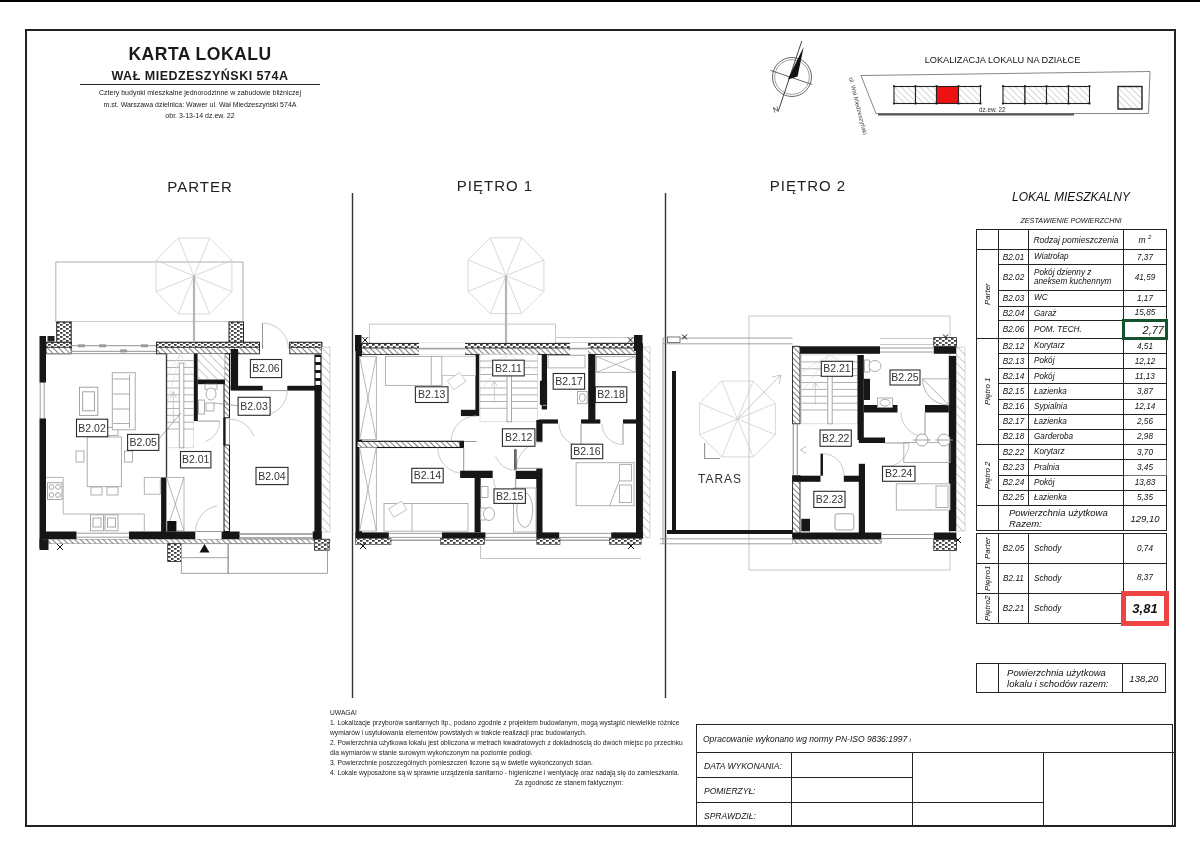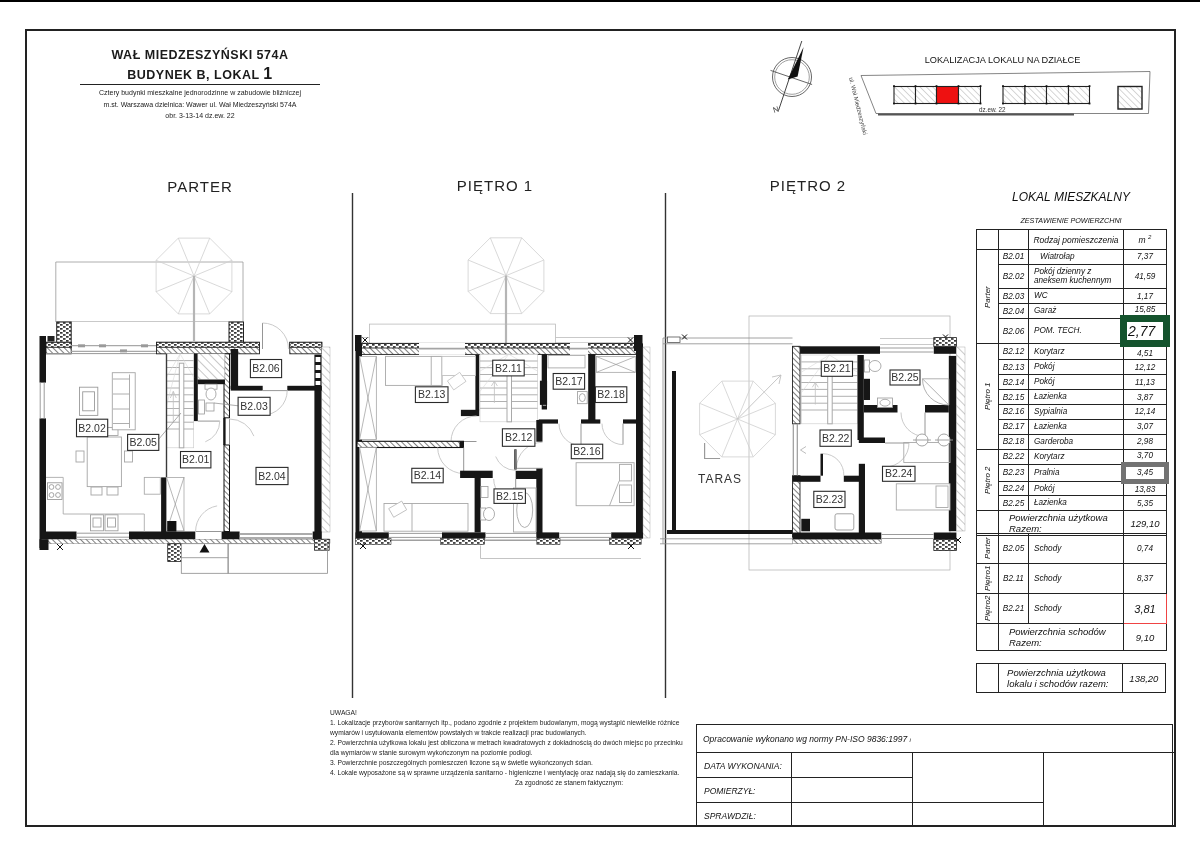--- a/index.html
+++ b/index.html
@@ -9,25 +9,25 @@
 </style>
 </head>
 <body>
 
 <div class="abs" style="left:0;top:0;width:1200px;height:2px;background:#000;"></div>
 
 <div class="abs" style="left:25px;top:29px;width:1147px;height:794px;border:2px solid #222;"></div>
 
 <div class="abs" style="left:60px;top:44px;width:280px;text-align:center;color:#1a1a1a;">
 
+  <div style="font-size:17.5px;letter-spacing:0.5px;font-weight:bold;">KARTA LOKALU</div>
 
 
   <div style="font-size:12.5px;letter-spacing:0.5px;margin-top:4px;font-weight:bold;">WAŁ MIEDZESZYŃSKI 574A</div>
 
-  <div style="font-size:12.5px;letter-spacing:0.5px;margin-top:3px;font-weight:bold;">BUDYNEK B, LOKAL <span style="font-size:16px;">1</span></div>
 
   <div style="margin:1px 0 2px 20px;width:240px;border-top:1.5px solid #222;"></div>
 
   <div style="font-size:7px;line-height:11.5px;width:280px;margin-left:0;">Cztery budynki mieszkalne jednorodzinne w zabudowie bliźniczej<br>m.st. Warszawa dzielnica: Wawer ul. Wał Miedzeszyński 574A<br>obr. 3-13-14 dz.ew. 22</div>
 </div>
 
 <div class="abs" style="left:140px;top:178px;width:120px;text-align:center;font-size:15px;letter-spacing:1px;color:#222;">PARTER</div>
 
 <div class="abs" style="left:435px;top:177px;width:120px;text-align:center;font-size:15px;letter-spacing:1px;color:#222;">PIĘTRO 1</div>
 
@@ -869,42 +869,42 @@
           <td style="border:1px solid #222;"></td>
           <td style="border:1px solid #222;"></td>
           <td class="it" style="border:1px solid #222;font-size:8.5px;text-align:center;">Rodzaj pomieszczenia</td>
           <td class="it" style="border:1px solid #222;font-size:8.5px;text-align:center;">m <span style="font-size:6px;vertical-align:super;">2</span></td>
         </tr>
 <tr style="height:14.5px;">
           <td rowspan="5" style="border:1px solid #222;padding:0;">
             <div style="writing-mode:vertical-rl;transform:rotate(180deg);width:100%;height:88px;display:flex;align-items:center;justify-content:center;font-size:8px;font-style:italic;">Parter</div>
           </td>
           <td class="it" style="border:1px solid #222;font-size:8.2px;text-align:center;">B2.01</td>
-          <td class="it" style="border:1px solid #222;font-size:8.2px;padding-left:11px;line-height:9.5px;">Wiatrołap</td>
+          <td class="it" style="border:1px solid #222;font-size:8.2px;padding-left:5px;line-height:9.5px;">Wiatrołap</td>
           <td class="it" style="border:1px solid #222;font-size:8.2px;text-align:center;">7,37</td>
         </tr>
 <tr style="height:24.5px;">
           <td class="it" style="border:1px solid #222;font-size:8.2px;text-align:center;">B2.02</td>
           <td class="it" style="border:1px solid #222;font-size:8.2px;padding-left:5px;line-height:9.5px;">Pokój dzienny z<br>aneksem kuchennym</td>
           <td class="it" style="border:1px solid #222;font-size:8.2px;text-align:center;">41,59</td>
         </tr>
 <tr style="height:15px;">
           <td class="it" style="border:1px solid #222;font-size:8.2px;text-align:center;">B2.03</td>
           <td class="it" style="border:1px solid #222;font-size:8.2px;padding-left:5px;line-height:9.5px;">WC</td>
           <td class="it" style="border:1px solid #222;font-size:8.2px;text-align:center;">1,17</td>
         </tr>
 <tr style="height:14px;">
           <td class="it" style="border:1px solid #222;font-size:8.2px;text-align:center;">B2.04</td>
           <td class="it" style="border:1px solid #222;font-size:8.2px;padding-left:5px;line-height:9.5px;margin-top:12px;">Garaż</td>
           <td class="it" style="border:1px solid #222;font-size:8.2px;text-align:center;">15,85</td>
         </tr>
 <tr style="height:14px;">
           <td class="it" style="border:1px solid #222;font-size:8.2px;text-align:center;">B2.06</td>
           <td class="it" style="border:1px solid #222;font-size:8.2px;padding-left:5px;line-height:9.5px;">POM. TECH.</td>
-          <td class="it" style="border:7px solid #14532d;font-size:14px;text-align:left;">2,77</td>
+          <td class="it" style="border:3px solid #14532d;font-size:11px;text-align:right;">2,77</td>
         </tr>
 <tr style="height:14px;">
           <td rowspan="7" style="border:1px solid #222;padding:0;">
             <div style="writing-mode:vertical-rl;transform:rotate(180deg);width:100%;height:105px;display:flex;align-items:center;justify-content:center;font-size:8px;font-style:italic;">Piętro 1</div>
           </td>
           <td class="it" style="border:1px solid #222;font-size:8.2px;text-align:center;">B2.12</td>
           <td class="it" style="border:1px solid #222;font-size:8.2px;padding-left:5px;line-height:9.5px;">Korytarz</td>
           <td class="it" style="border:1px solid #222;font-size:8.2px;text-align:center;">4,51</td>
         </tr>
 <tr style="height:14px;">
@@ -923,39 +923,39 @@
           <td class="it" style="border:1px solid #222;font-size:8.2px;text-align:center;">3,87</td>
         </tr>
 <tr style="height:14px;">
           <td class="it" style="border:1px solid #222;font-size:8.2px;text-align:center;">B2.16</td>
           <td class="it" style="border:1px solid #222;font-size:8.2px;padding-left:5px;line-height:9.5px;">Sypialnia</td>
           <td class="it" style="border:1px solid #222;font-size:8.2px;text-align:center;">12,14</td>
         </tr>
 <tr style="height:14px;">
           <td class="it" style="border:1px solid #222;font-size:8.2px;text-align:center;">B2.17</td>
           <td class="it" style="border:1px solid #222;font-size:8.2px;padding-left:5px;line-height:9.5px;">Łazienka</td>
-          <td class="it" style="border:1px solid #222;font-size:8.2px;text-align:center;">3,07</td>
+          <td class="it" style="border:1px solid #222;font-size:8.2px;text-align:center;">2,56</td>
         </tr>
 <tr style="height:14px;">
           <td class="it" style="border:1px solid #222;font-size:8.2px;text-align:center;">B2.18</td>
           <td class="it" style="border:1px solid #222;font-size:8.2px;padding-left:5px;line-height:9.5px;margin-left:40px;">Garderoba</td>
           <td class="it" style="border:1px solid #222;font-size:8.2px;text-align:center;">2,98</td>
         </tr>
 <tr style="height:14px;">
           <td rowspan="4" style="border:1px solid #222;padding:0;">
             <div style="writing-mode:vertical-rl;transform:rotate(180deg);width:100%;height:60px;display:flex;align-items:center;justify-content:center;font-size:8px;font-style:italic;">Piętro 2</div>
           </td>
           <td class="it" style="border:1px solid #222;font-size:8.2px;text-align:center;">B2.22</td>
           <td class="it" style="border:1px solid #222;font-size:8.2px;padding-left:5px;line-height:9.5px;">Korytarz</td>
           <td class="it" style="border:1px solid #222;font-size:8.2px;text-align:center;">3,70</td>
         </tr>
 <tr style="height:14px;">
           <td class="it" style="border:1px solid #222;font-size:8.2px;text-align:center;">B2.23</td>
           <td class="it" style="border:1px solid #222;font-size:8.2px;padding-left:5px;line-height:9.5px;">Pralnia</td>
-          <td class="it" style="border:5px solid #737373;font-size:8.2px;text-align:center;">3,45</td>
+          <td class="it" style="border:1px solid #737373;font-size:8.2px;text-align:center;">3,45</td>
         </tr>
 <tr style="height:14px;">
           <td class="it" style="border:1px solid #222;font-size:8.2px;text-align:center;">B2.24</td>
           <td class="it" style="border:1px solid #222;font-size:8.2px;padding-left:5px;line-height:9.5px;">Pokój</td>
           <td class="it" style="border:1px solid #222;font-size:8.2px;text-align:center;">13,83</td>
         </tr>
 <tr style="height:14px;">
           <td class="it" style="border:1px solid #222;font-size:8.2px;text-align:center;">B2.25</td>
           <td class="it" style="border:1px solid #222;font-size:8.2px;padding-left:5px;line-height:9.5px;">Łazienka</td>
           <td class="it" style="border:1px solid #222;font-size:8.2px;text-align:center;">5,35</td>
@@ -993,26 +993,21 @@
           <td class="it" style="border:1px solid #222;font-size:8.2px;text-align:center;">B2.11</td>
           <td class="it" style="border:1px solid #222;font-size:8.2px;padding-left:5px;">Schody</td>
           <td class="it" style="border:1px solid #222;font-size:8.2px;text-align:center;">8,37</td>
         </tr>
 <tr style="height:29px;">
           <td style="border:1px solid #222;padding:0;">
             <div style="writing-mode:vertical-rl;transform:rotate(180deg);width:100%;height:29px;display:flex;align-items:center;justify-content:center;font-size:8px;font-style:italic;">Piętro2</div>
           </td>
           <td class="it" style="border:1px solid #222;font-size:8.2px;text-align:center;">B2.21</td>
           <td class="it" style="border:1px solid #222;font-size:8.2px;padding-left:5px;">Schody</td>
-          <td class="it" style="border:1px solid #ef4444;font-size:11px;text-align:center;">3,81</td>
-        </tr>
-<tr style="height:27px;">
-          <td style="border:1px solid #222;"></td>
-          <td colspan="2" class="it" style="border:1px solid #222;font-size:9.5px;padding-left:10px;line-height:11px;">Powierzchnia schodów<br>Razem:</td>
-          <td class="it" style="border:1px solid #222;font-size:9.5px;text-align:center;">9,10</td>
+          <td class="it" style="border:5px solid #ef4444;font-size:13px;text-align:center;font-weight:bold;">3,81</td>
         </tr>
       </tbody>
 </table>
 </div>
 
 <div class="abs" style="left:976px;top:663px;">
 <table style="border-collapse:collapse;table-layout:fixed;width:190px;color:#111;">
 <colgroup>
         <col style="width:22px">
         <col style="width:123px">

